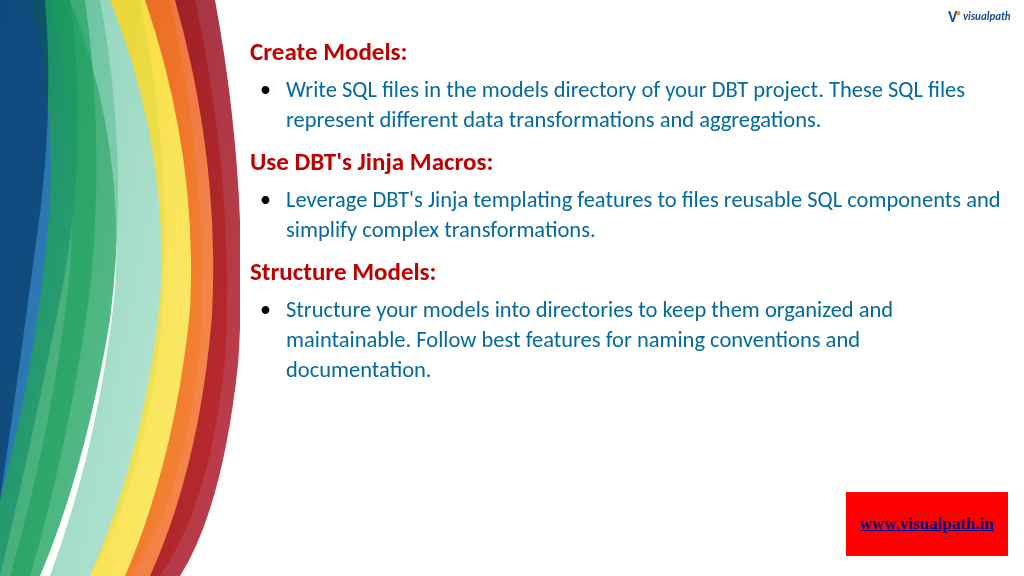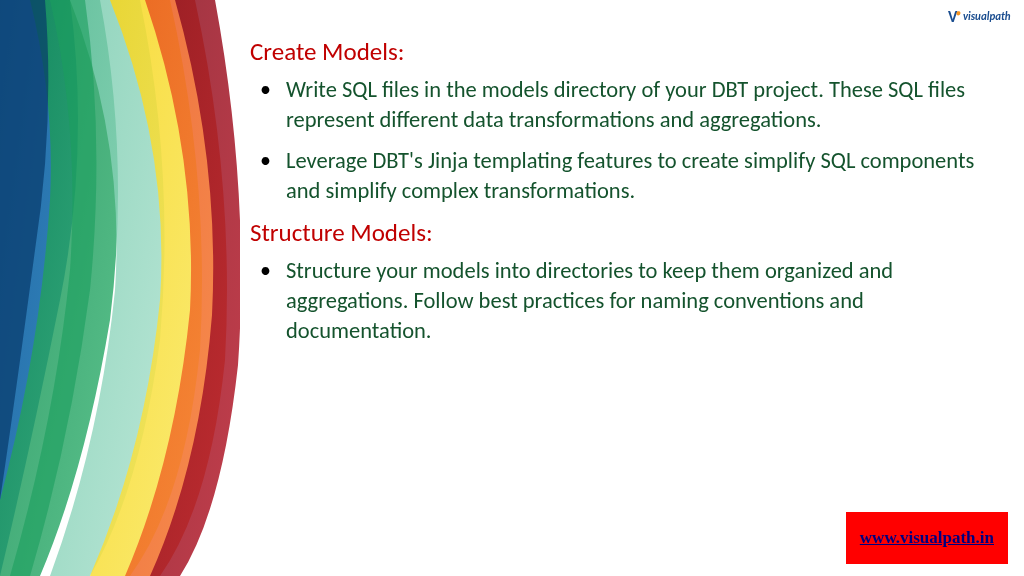--- a/index.html
+++ b/index.html
@@ -21,34 +21,34 @@
     }
     .content {
       position: absolute;
       left: 250px;
       top: 30px;
       width: 760px;
       z-index: 2;
     }
     .section-heading {
       color: #c00000;
-      font-weight: normal;
+      font-weight: bold;
       font-size: 25px;
       margin-bottom: 8px;
       margin-top: 6px;
     }
     .bullet-list {
       list-style: none;
       margin-bottom: 10px;
     }
     .bullet-item {
       position: relative;
       padding-left: 36px;
       font-size: 22.5px;
-      color: #14532d;
+      color: #0369a1;
       line-height: 1.35;
     }
     .bullet-item::before {
       content: "•";
       position: absolute;
       left: 10px;
       font-size: 22px;
       color: #000000;
     }
     .logo {
@@ -72,24 +72,24 @@
     }
     .logo-dot {
       color: #f7941e;
       font-size: 9px;
       position: relative;
       top: -4px;
       left: -2px;
     }
     .footer-link-box {
       position: absolute;
-      bottom: 12px;
+      bottom: 20px;
       right: 16px;
       background: #ff0000;
-      padding: 16px 14px;
+      padding: 22px 14px;
       z-index: 3;
     }
     .footer-link {
       color: #000080;
       font-weight: bold;
       font-size: 17px;
       text-decoration: underline;
       font-family: Georgia, serif;
     }
   </style>
@@ -140,25 +140,26 @@
     <span class="logo-dot">●</span>
     <span>visualpath</span>
 </div>
 
 <div class="content">
   <div class="section-heading">Create Models:</div>
   <ul class="bullet-list">
     <li class="bullet-item">Write SQL files in the models directory of your DBT project. These SQL files represent different data transformations and aggregations.</li>
   </ul>
 
+  <div class="section-heading">Use DBT's Jinja Macros:</div>
   <ul class="bullet-list">
-    <li class="bullet-item">Leverage DBT's Jinja templating features to create simplify SQL components and simplify complex transformations.</li>
+    <li class="bullet-item">Leverage DBT's Jinja templating features to files reusable SQL components and simplify complex transformations.</li>
   </ul>
 
   <div class="section-heading">Structure Models:</div>
   <ul class="bullet-list">
-    <li class="bullet-item">Structure your models into directories to keep them organized and aggregations. Follow best practices for naming conventions and documentation.</li>
+    <li class="bullet-item">Structure your models into directories to keep them organized and maintainable. Follow best features for naming conventions and documentation.</li>
   </ul>
 </div>
 
 <div class="footer-link-box">
   <a class="footer-link">www.visualpath.in</a>
 </div>
 
 </body></html>

